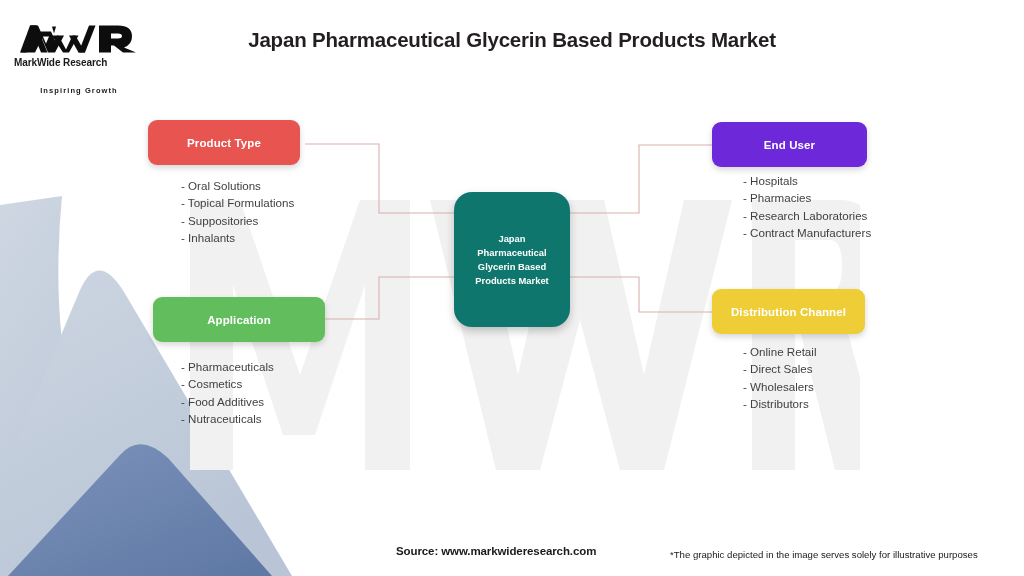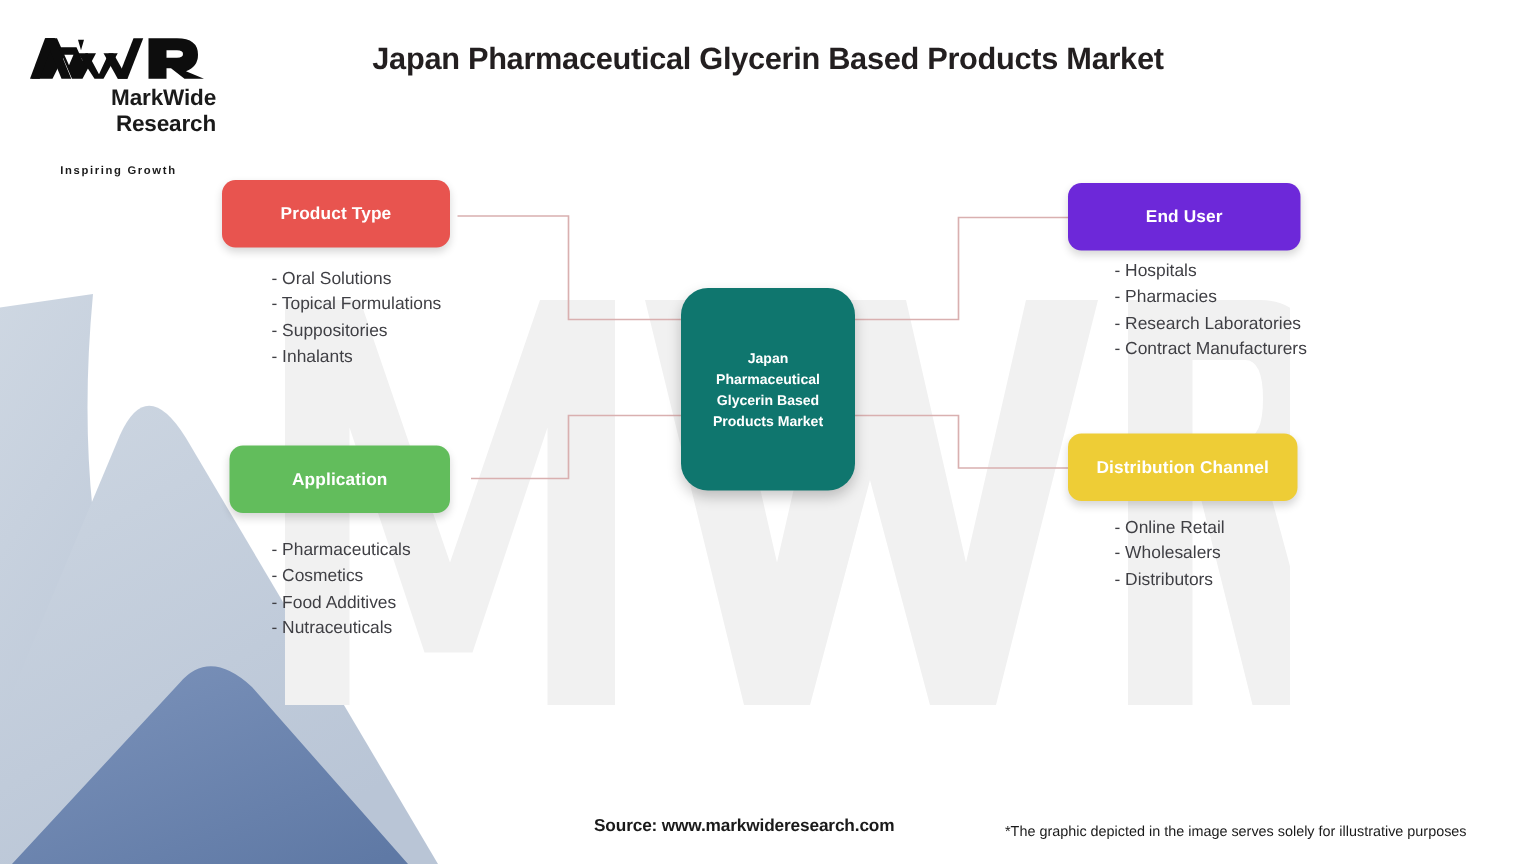--- a/index.html
+++ b/index.html
@@ -17,22 +17,22 @@
   }
 
   
   .bg-svg { position: absolute; left: 0; top: 0; width: 1024px; height: 576px; }
   .watermark-svg { position: absolute; left: 180px; top: 190px; width: 680px; height: 290px; }
 
   
   #logo { position: absolute; left: 14px; top: 22px; width: 130px; height: 62px; }
   #logo .mark { height: 34px; width: 118px; display: block; margin: 0 auto; }
   #logo .brand {
-    font-size: 15px; font-weight: bold; color: #1a1a1a;
-    text-align: right; letter-spacing: -0.1px; margin-top: 1px;
+    font-size: 10px; font-weight: bold; color: #1a1a1a;
+    text-align: left; letter-spacing: -0.1px; margin-top: 1px;
     font-family: "Liberation Sans", sans-serif;
   }
   #logo .tagline {
     font-size: 7.5px; font-weight: bold; color: #1a1a1a;
     text-align: center; letter-spacing: 1.1px; margin-top: 18px;
   }
 
   
   #title {
     position: absolute; left: 0; top: 28px; width: 1024px;
@@ -163,21 +163,21 @@
   <div class="cat-header" style="left:148px; top:120px; width:152px; height:45px; background:#e8544f;">
     <span>Product Type</span>
   </div>
   <div class="cat-list" style="left:181px; top:177px; width:210px;">
     <div>- Oral Solutions</div>
     <div>- Topical Formulations</div>
     <div>- Suppositories</div>
     <div>- Inhalants</div>
   </div>
 
-  <div class="cat-header" style="left:153px; top:297px; width:147px; height:45px; background:#62bd5c;">
+  <div class="cat-header" style="left:153px; top:297px; width:172px; height:45px; background:#62bd5c;">
     <span>Application</span>
   </div>
   <div class="cat-list" style="left:181px; top:358px; width:210px;">
     <div>- Pharmaceuticals</div>
     <div>- Cosmetics</div>
     <div>- Food Additives</div>
     <div>- Nutraceuticals</div>
   </div>
 
   <div class="cat-header" style="left:712px; top:122px; width:155px; height:45px; background:#6d28d9;">
@@ -188,20 +188,21 @@
     <div>- Pharmacies</div>
     <div>- Research Laboratories</div>
     <div>- Contract Manufacturers</div>
   </div>
 
   <div class="cat-header" style="left:712px; top:289px; width:153px; height:45px; background:#eecd36;">
     <span>Distribution Channel</span>
   </div>
   <div class="cat-list" style="left:743px; top:343px; width:250px;">
     <div>- Online Retail</div>
+    <div>- Direct Sales</div>
     <div>- Wholesalers</div>
     <div>- Distributors</div>
   </div>
 
   <div id="center-node">
     <div class="txt">
       <div>Japan</div>
       <div>Pharmaceutical</div>
       <div>Glycerin Based</div>
       <div>Products Market</div>

